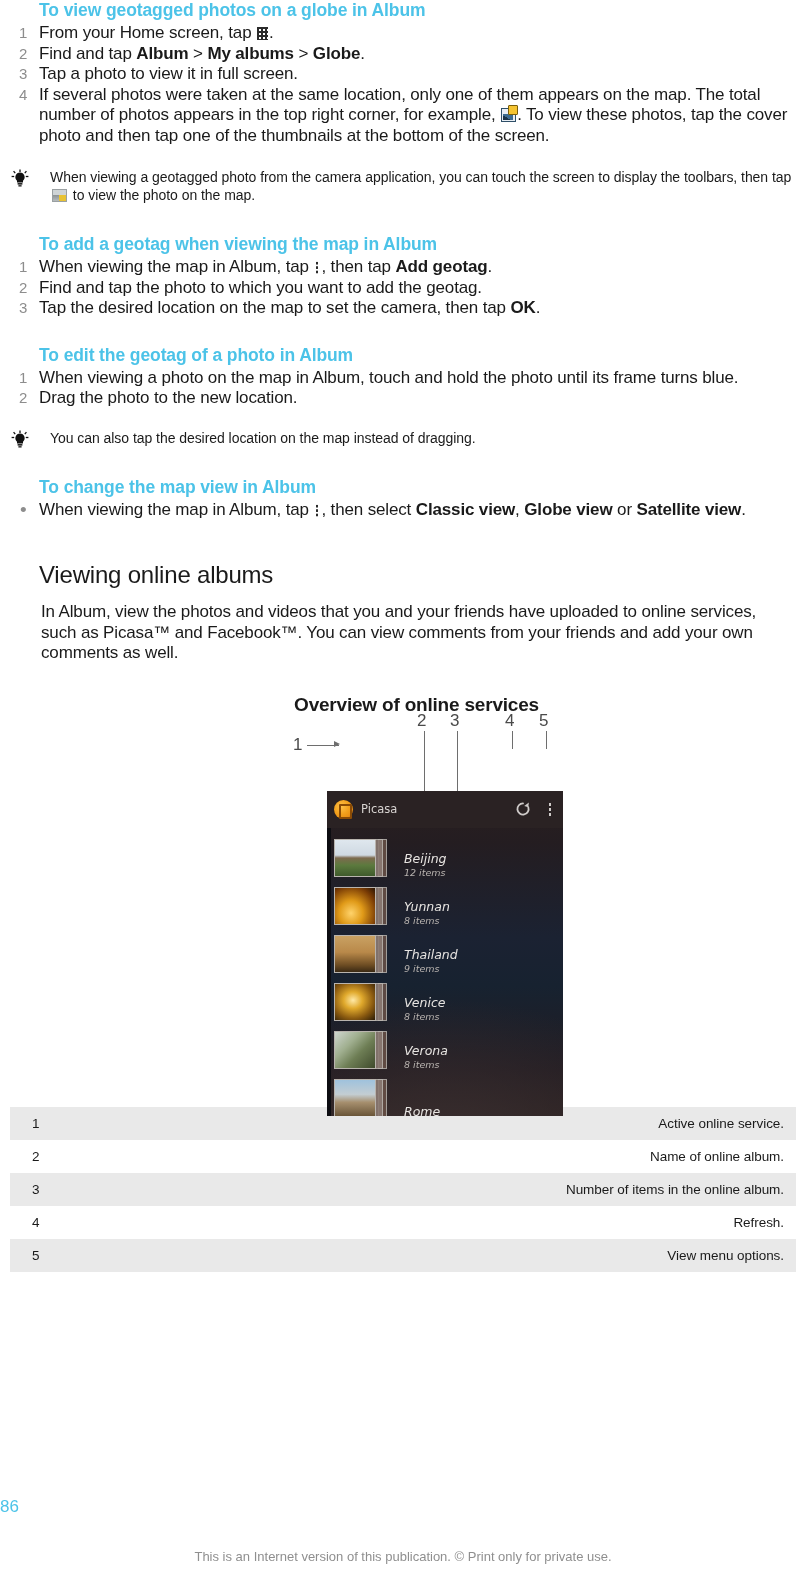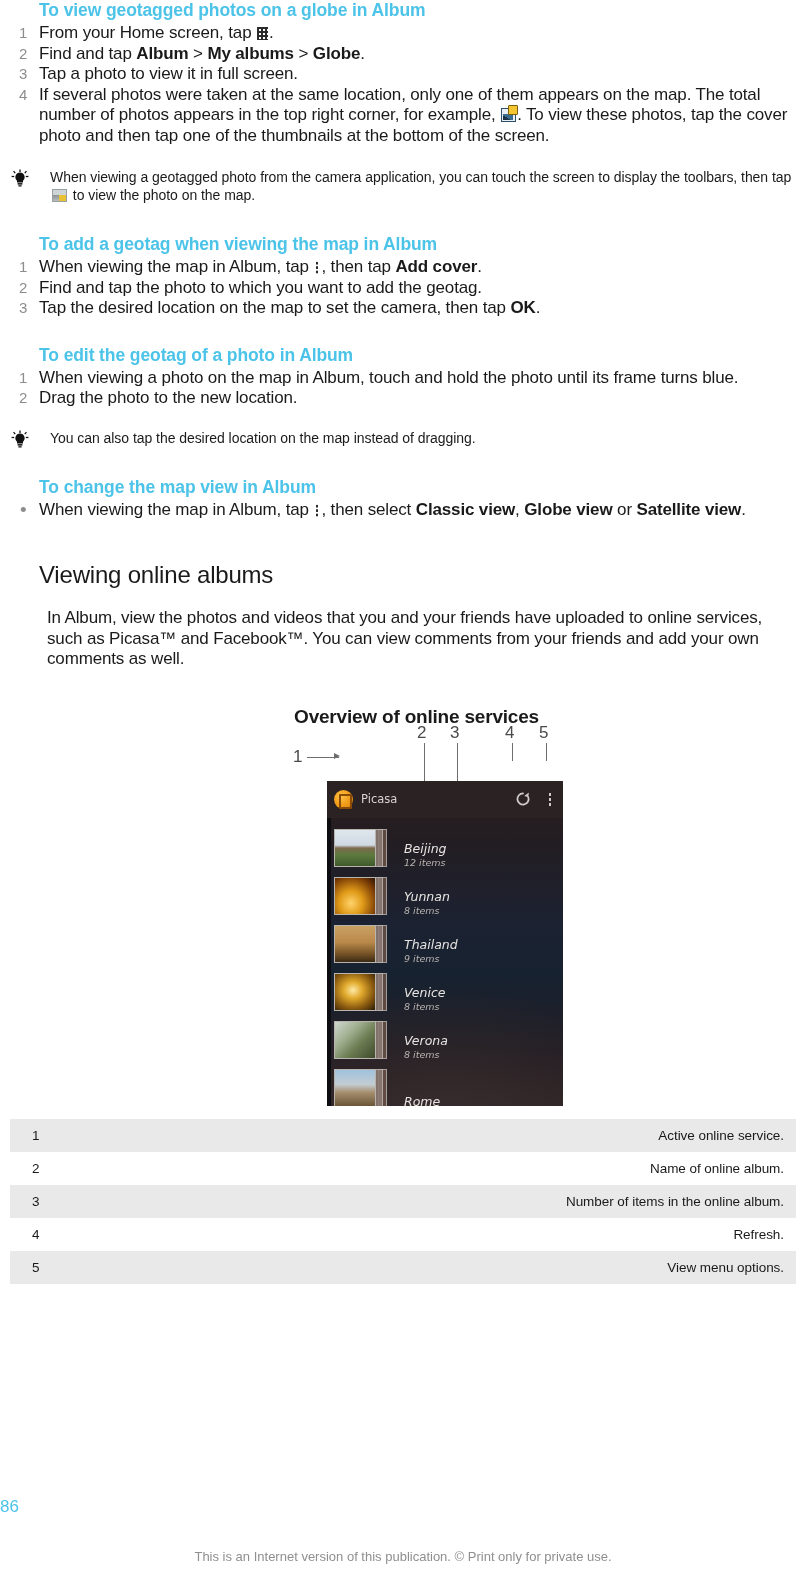--- a/index.html
+++ b/index.html
@@ -98,21 +98,21 @@
     left: 2px;
     top: 1px;
     width: 20px;
     height: 18px;
   }
 
   
   p.body {
     font-size: 17px;
     line-height: 20.5px;
-    margin: 8px;
+    margin: 2px;
     padding: 0 0 0 31px;
     color: #1a1a1a;
     letter-spacing: -0.15px;
   }
   .sp10 { height: 10px; }
   .sp20 { height: 20px; }
   .sp22 { height: 22px; }
   .sp26 { height: 26px; }
   .sp30 { height: 30px; }
 
@@ -182,21 +182,21 @@
   
   .figure-wrap {
     position: relative;
     width: 806px;
     height: 390px;
     margin-left: -8px;
   }
   .shot {
     position: absolute;
     left: 327px;
-    top: 52px;
+    top: 74px;
     width: 236px;
     height: 325px;
     background: #16151d;
     overflow: hidden;
   }
   .shot-bg {
     position: absolute; inset: 0;
     background:
       radial-gradient(ellipse 170% 80% at 50% 112%, #3a2f30 0%, rgba(58,47,48,0) 60%),
       linear-gradient(to bottom, #2a2020 0%, #241d21 16%, #1b2232 45%, #172230 60%, #221c22 86%, #2a2020 100%);
@@ -413,21 +413,21 @@
     <span>When viewing a geotagged photo from the camera application, you can touch the screen to display the toolbars, then tap </span><span class="iicon ic-mapphoto"></span><span> to view the photo on the map.</span>
   </div>
 
   <div class="sp30"></div>
 
   <h3 class="proc-head">To add a geotag when viewing the map in Album</h3>
 
   <ol class="steps">
     <li>
       <span class="marker">1</span>
-      <span>When viewing the map in Album, tap </span><span class="iicon ic-dots"></span><span>, then tap </span><b>Add cover</b><span>.</span>
+      <span>When viewing the map in Album, tap </span><span class="iicon ic-dots"></span><span>, then tap </span><b>Add geotag</b><span>.</span>
     </li>
     <li>
       <span class="marker">2</span>
       <span>Find and tap the photo to which you want to add the geotag.</span>
     </li>
     <li>
       <span class="marker">3</span>
       <span>Tap the desired location on the map to set the camera, then tap </span><b>OK</b><span>.</span>
     </li>
   </ol>

